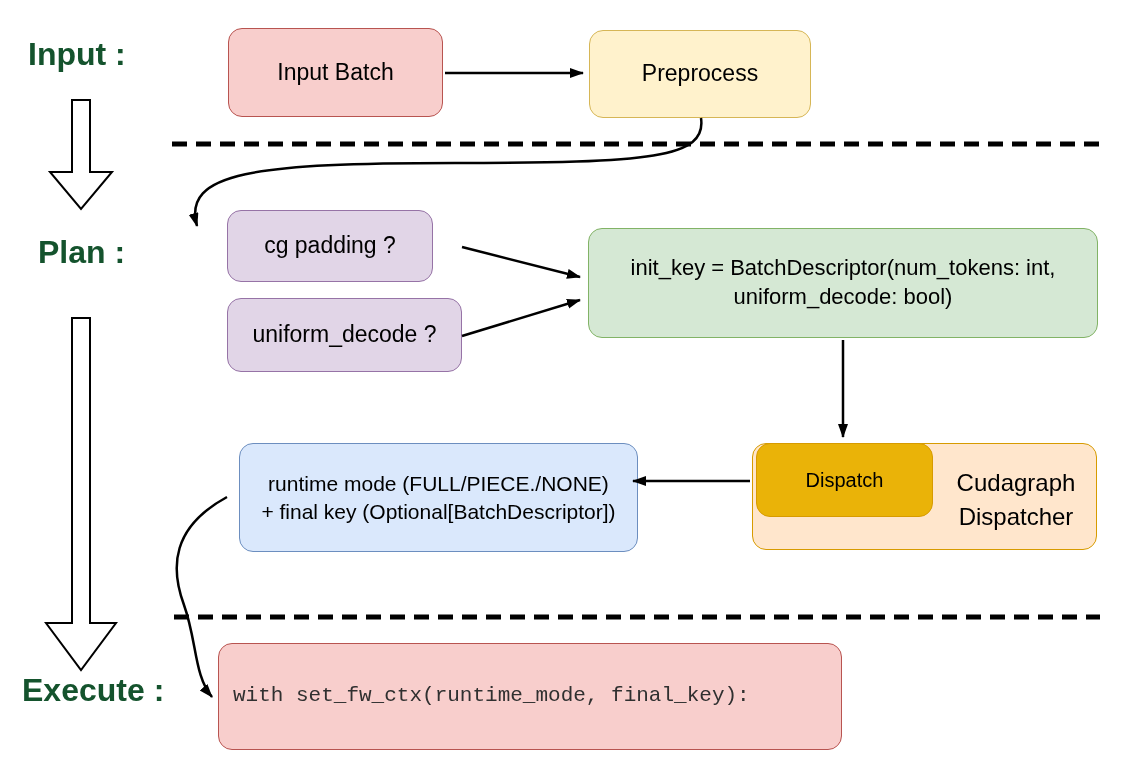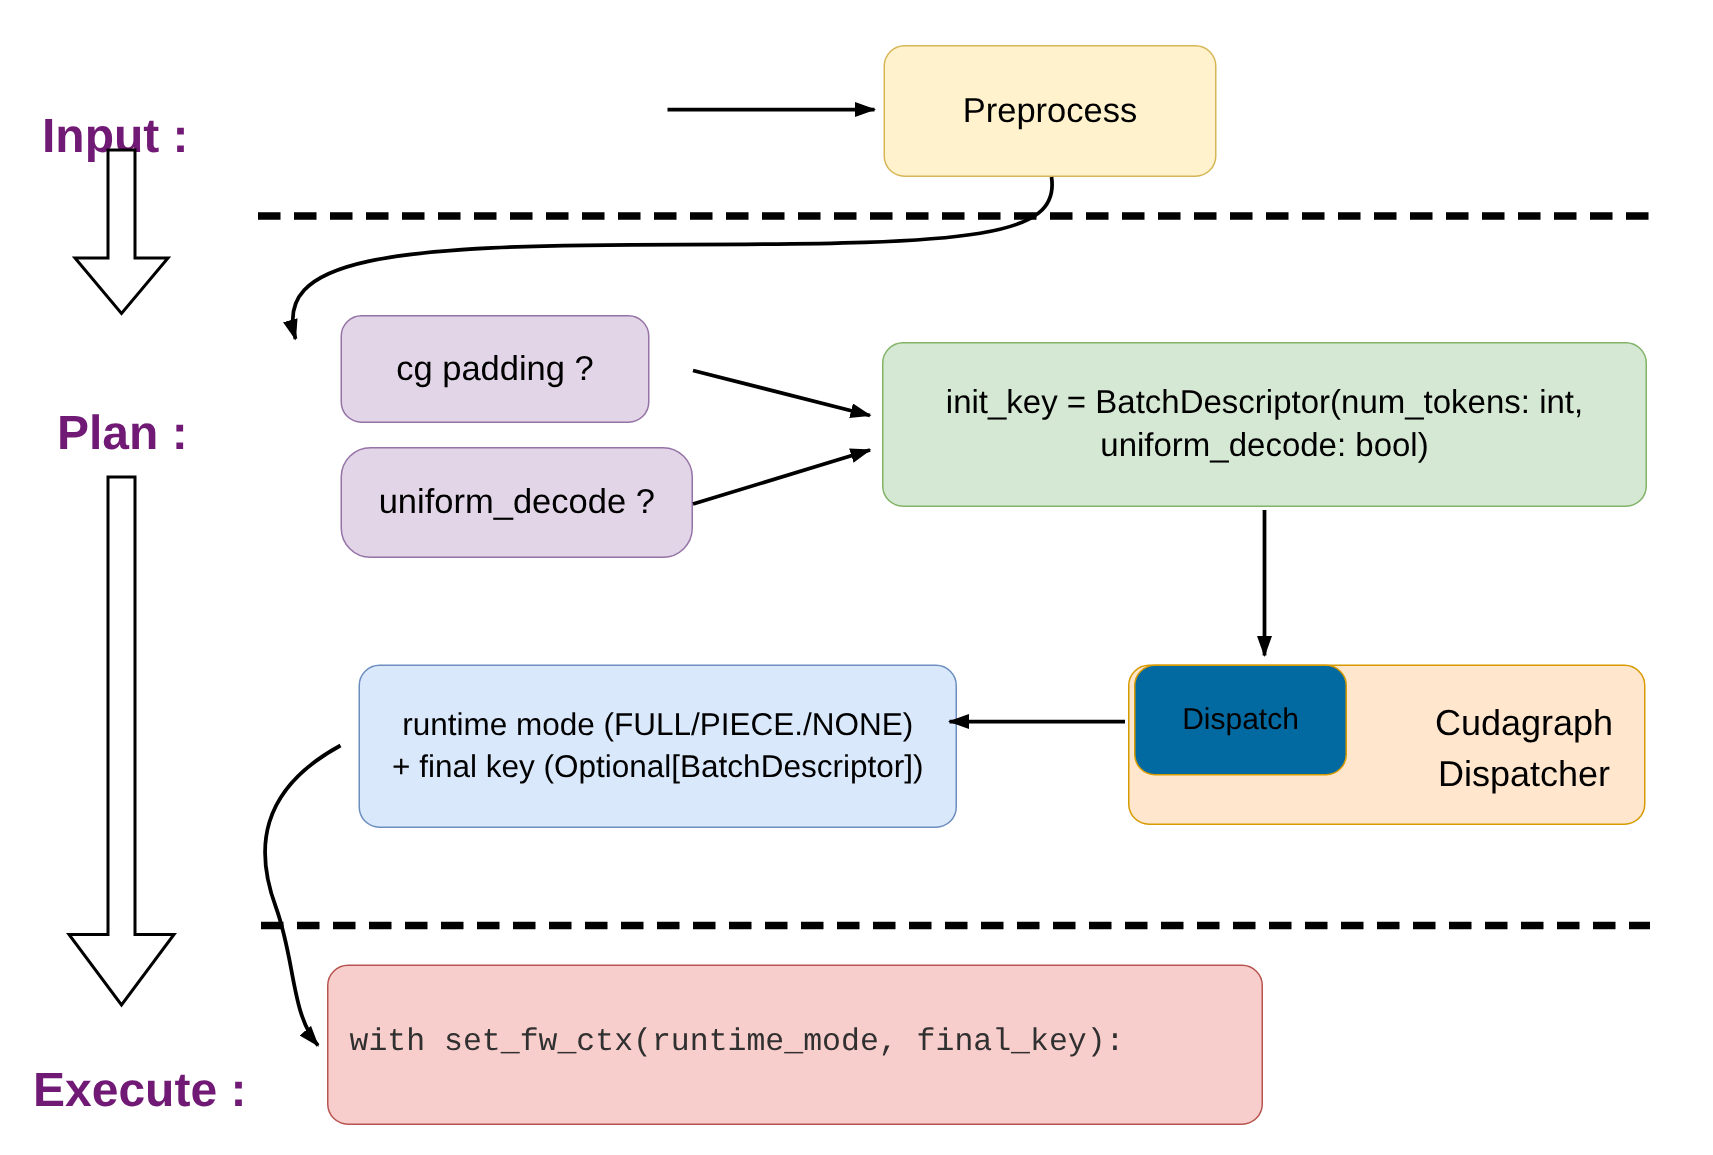--- a/index.html
+++ b/index.html
@@ -1,21 +1,21 @@
 <!DOCTYPE html>
 <html><head>
 <meta charset="utf-8">
 <style>
   html,body{margin:0;padding:0;background:#ffffff;}
   #canvas{
     position:relative;width:1142px;height:770px;background:#ffffff;
     font-family:"Liberation Sans", sans-serif;color:#000;overflow:hidden;
   }
   .stage-label{
-    position:absolute;font-weight:bold;font-size:32px;color:#701a75;white-space:nowrap;margin-top:36px;
+    position:absolute;font-weight:bold;font-size:32px;color:#14532d;white-space:nowrap;
   }
   .node{
     position:absolute;box-sizing:border-box;border:1.6px solid #000;border-radius:14px;
     display:flex;flex-direction:column;align-items:center;justify-content:center;
     text-align:center;line-height:1.3;
   }
   .node span{white-space:nowrap;}
   .fs23{font-size:23px;}
   .fs22{font-size:22px;}
   .fs21{font-size:21px;margin-left:13px;}
@@ -35,41 +35,44 @@
 </style>
 </head>
 <body>
 
 <div id="canvas">
 
   <div class="stage-label" style="left:28px;top:36px;">Input :</div>
   <div class="stage-label" style="left:38px;top:234px;">Plan :</div>
   <div class="stage-label" style="left:22px;top:672px;">Execute :</div>
 
+  <div class="node fs23" style="left: 228px; top: 28px; width: 215px; height: 89px; background-color: rgb(248, 206, 204); border-color: rgb(184, 84, 80);">
+    <span>Input Batch</span>
+  </div>
 
   <div class="node fs23" style="left: 589px; top: 30px; width: 222px; height: 88px; background-color: rgb(255, 242, 204); border-color: rgb(214, 182, 86); text-align: center;">
     <span>Preprocess</span>
   </div>
 
   <div class="node fs23" style="left: 227px; top: 210px; width: 206px; height: 72px; background-color: rgb(225, 213, 231); border-color: rgb(150, 115, 166);">
     <span>cg padding ?</span>
   </div>
 
-  <div class="node fs23" style="left: 227px; top: 298px; width: 235px; height: 74px; background-color: rgb(225, 213, 231); border-color: rgb(150, 115, 166); border-radius: 20px;">
+  <div class="node fs23" style="left: 227px; top: 298px; width: 235px; height: 74px; background-color: rgb(225, 213, 231); border-color: rgb(150, 115, 166);">
     <span>uniform_decode ?</span>
   </div>
 
   <div class="node fs22" style="left: 588px; top: 228px; width: 510px; height: 110px; background-color: rgb(213, 232, 212); border-color: rgb(130, 179, 102);">
     <span>init_key = BatchDescriptor(num_tokens: int,</span>
     <span>uniform_decode: bool)</span>
   </div>
 
   <div class="node" style="left: 752px; top: 443px; width: 345px; height: 107px; background-color: rgb(255, 230, 204); border-color: rgb(215, 155, 0);">
   </div>
-  <div class="node fs20" style="left: 756px; top: 443px; width: 142px; height: 74px; background-color: #0369a1; border-color: rgb(215, 155, 0);">
+  <div class="node fs20" style="left: 756px; top: 443px; width: 177px; height: 74px; background-color: #eab308; border-color: rgb(215, 155, 0);">
     <span>Dispatch</span>
   </div>
   <div class="dispatcher-label fs24" style="left:938px;top:455px;width:156px;height:90px;">
     <span>Cudagraph</span>
     <span>Dispatcher</span>
   </div>
 
   <div class="node fs21" style="left: 226px; top: 443px; width: 399px; height: 109px; background-color: rgb(218, 232, 252); border-color: rgb(108, 142, 191);">
     <span>runtime mode (FULL/PIECE./NONE)</span>
     <span>+ final key (Optional[BatchDescriptor])</span>

